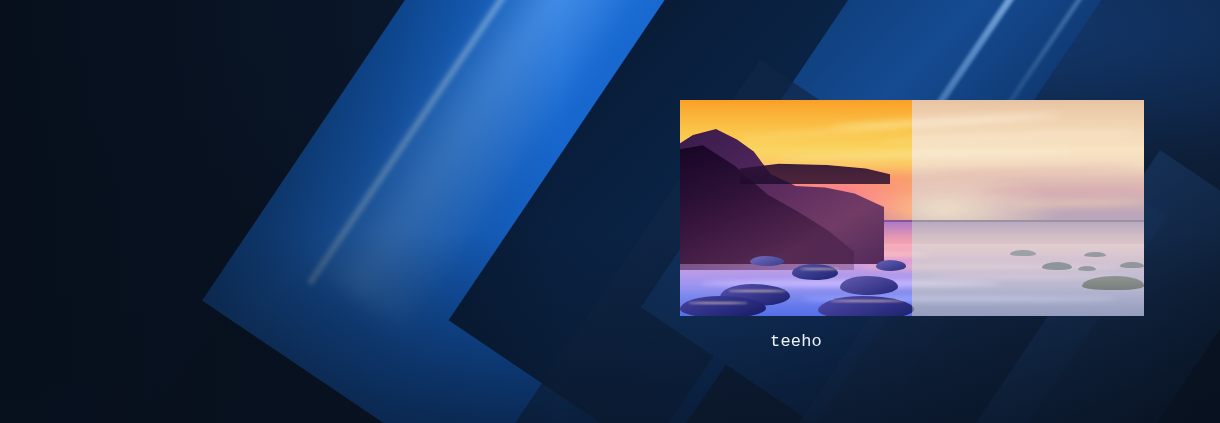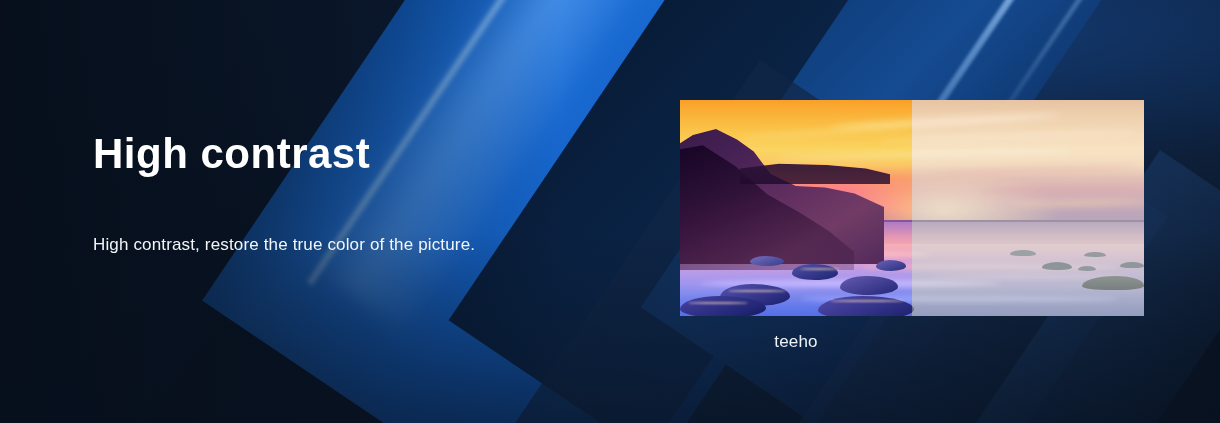--- a/index.html
+++ b/index.html
@@ -334,20 +334,21 @@
     pointer-events: none;
   }
 
   
   .labels {
     position: absolute;
     left: 680px;
     top: 330px;
     width: 464px;
     height: 26px;
+    font-family: Liberation Mono, monospace;
   }
   .label {
     position: absolute;
     top: 0;
     width: 232px;
     text-align: center;
     color: #eef2f7;
     font-size: 17px;
     line-height: 24px;
     letter-spacing: 0.2px;
@@ -368,24 +369,20 @@
   <div class="ribbon ribbon-edge-light"></div>
   <div class="ribbon ribbon-dark-cut"></div>
   <div class="ribbon ribbon-blue-right"></div>
   <div class="ribbon ribbon-streak-right"></div>
   <div class="ribbon ribbon-streak-right2"></div>
   <div class="ribbon ribbon-navy-b"></div>
   <div class="ribbon ribbon-navy-c"></div>
   <div class="ribbon ribbon-navy-d"></div>
   <div class="bg-vignette"></div>
 
-  <div class="text-block">
-    <h1 class="headline">High contrast</h1>
-    <p class="subtext">High contrast, restore the true color of the picture.</p>
-  </div>
 
   <div class="compare">
 
     <div class="photo-half left">
       <div class="scene">
         <div class="sky"></div>
         <div class="sun-glow"></div>
         <div class="cloud c1"></div>
         <div class="cloud c2"></div>
         <div class="cloud c3"></div>

